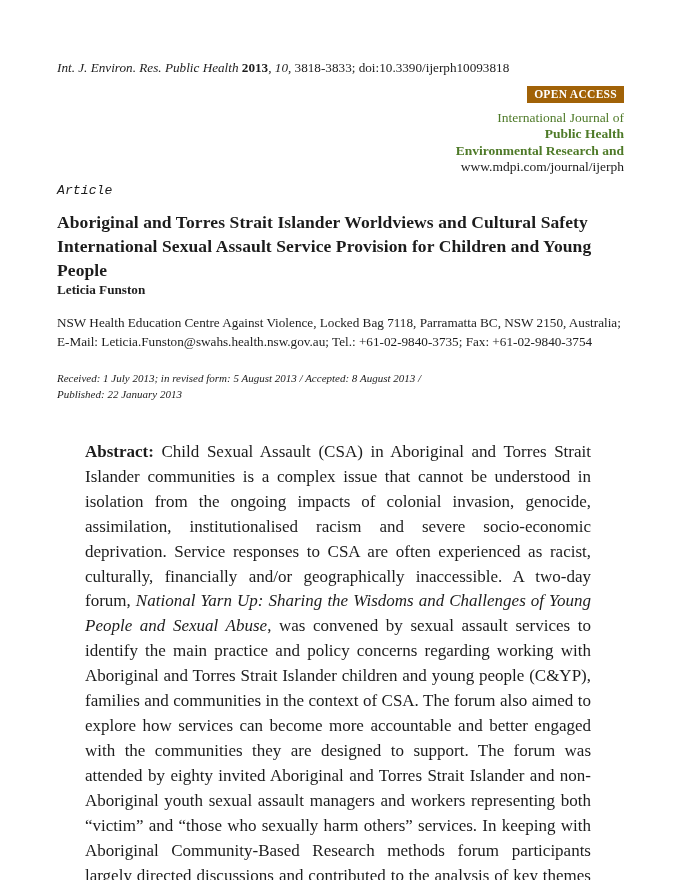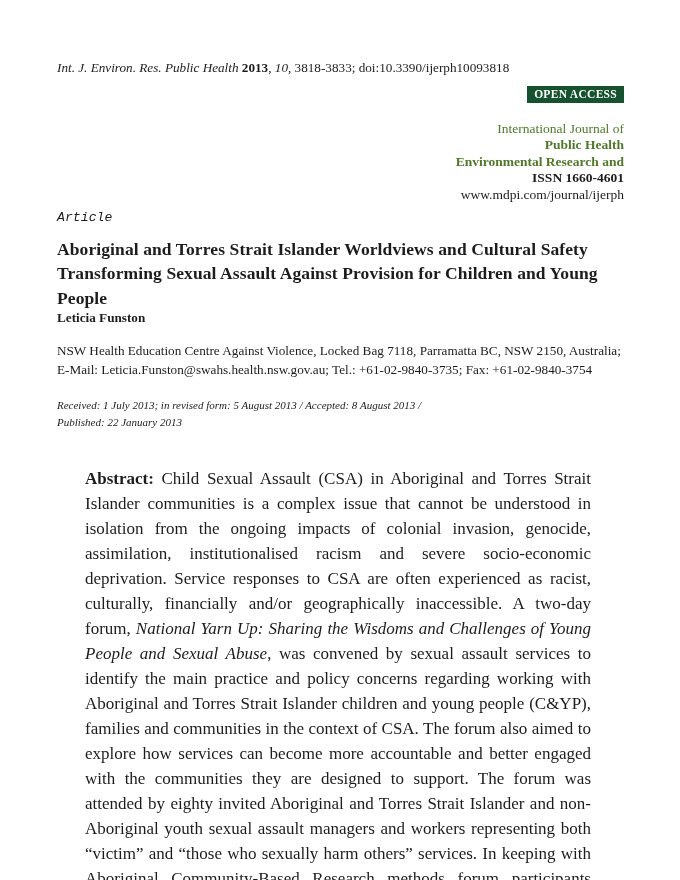--- a/index.html
+++ b/index.html
@@ -25,30 +25,30 @@
     white-space: nowrap;
   }
   .italic { font-style: italic; }
   .bold { font-weight: bold; }
   .oa-row {
     text-align: right;
     margin-top: 8px;
   }
   .oa-badge {
     display: inline-block;
-    background: #14532d;
+    background: #a16207;
     color: #ffffff;
     font-weight: bold;
     font-size: 11.5px;
     letter-spacing: 0.3px;
     padding: 2px 7px 3px 7px;
   }
   .journal-block {
     text-align: right;
-    margin-top: 18px;
+    margin-top: 7px;
     font-size: 13.5px;
     line-height: 1.22;
   }
   .green { color: #4e7a28; }
   .plain-link {
     color: inherit;
     text-decoration: none;
   }
   .article-type {
     font-style: italic;
@@ -94,27 +94,26 @@
   <div class="citation"><span class="italic">Int. J. Environ. Res. Public Health </span><span class="bold">2013</span><span>, </span><span class="italic">10</span><span>, 3818-3833; doi:10.3390/ijerph10093818</span></div>
 
   <div class="oa-row">
     <span class="oa-badge">OPEN ACCESS</span>
   </div>
 
   <div class="journal-block">
     <div class="green">International Journal of</div>
     <div class="green bold">Public Health</div>
     <div class="green bold">Environmental Research and</div>
-    <div class="bold">ISSN 1660-4601</div>
     <div><a href="#" class="plain-link">www.mdpi.com/journal/ijerph</a></div>
   </div>
 
   <div class="article-type">Article</div>
 
-  <h1 class="title" style="margin:12px 0 0 0;">Aboriginal and Torres Strait Islander Worldviews and Cultural Safety Transforming Sexual Assault Against Provision for Children and Young People</h1>
+  <h1 class="title" style="margin:12px 0 0 0;">Aboriginal and Torres Strait Islander Worldviews and Cultural Safety International Sexual Assault Service Provision for Children and Young People</h1>
 
   <div class="author">Leticia Funston</div>
 
   <div class="affiliation"><span>NSW Health Education Centre Against Violence, Locked Bag 7118, Parramatta BC, NSW 2150, Australia; E-Mail: </span><a href="#" class="plain-link">Leticia.Funston@swahs.health.nsw.gov.au</a><span>; Tel.: +61-02-9840-3735; Fax: +61-02-9840-3754</span></div>
 
   <div class="history">
     <span>Received: 1 July 2013; in revised form: 5 August 2013 / Accepted: 8 August 2013 /</span><br>
     <span>Published: 22 January 2013</span>
   </div>
 

